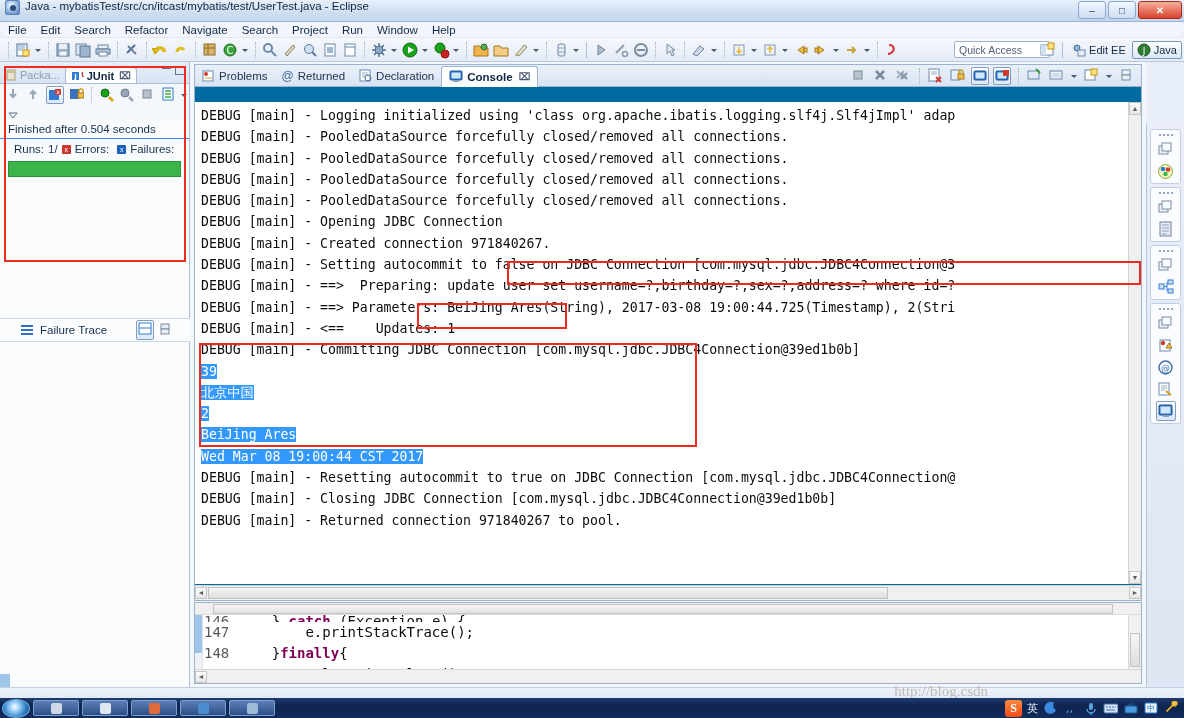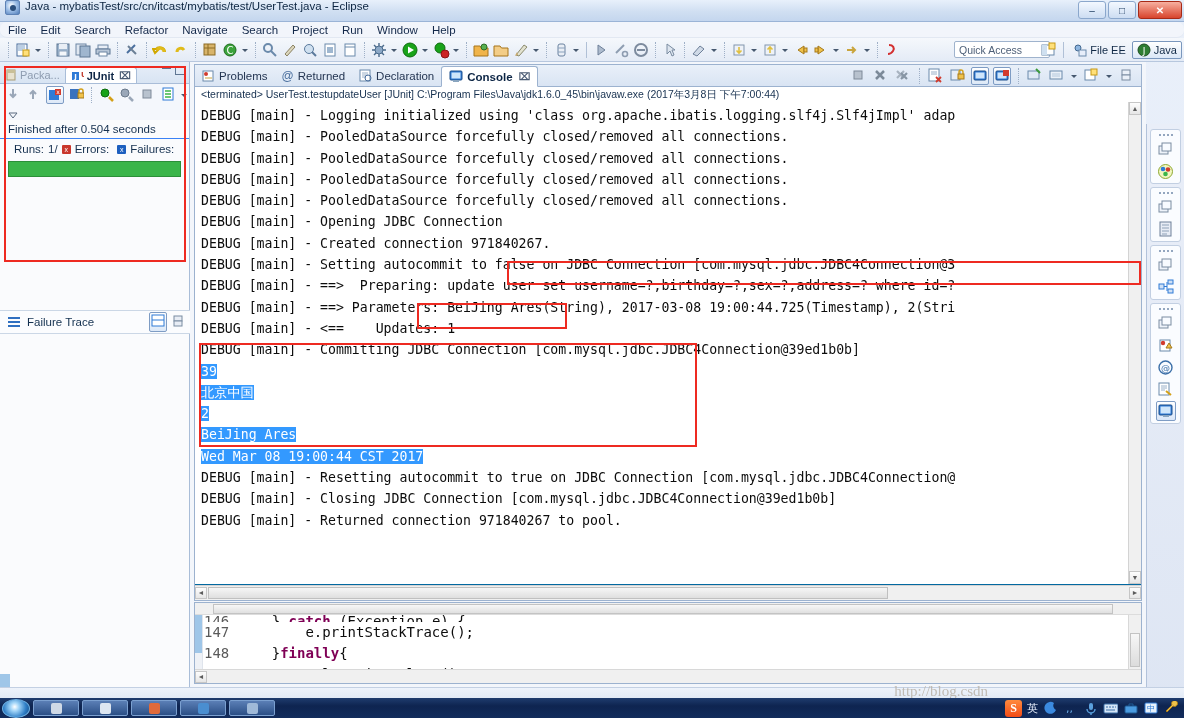--- a/index.html
+++ b/index.html
@@ -131,23 +131,23 @@
   .cbox {
     display:inline-block; width:9px; height:9px; background:#c9372c; color:#fff;
     font-size:7px; line-height:9px; text-align:center; border-radius:1px;
   }
   .cbox.blue { background:#1d5fbf; }
   .progress-bar {
     margin: 2px 8px 0 8px; height: 16px; background: #3bb54a;
     border: 1px solid #2c8f39;
   }
   .failure-trace {
-    position: absolute; left: 0; top: 248px; width: 190px; height: 24px;
+    position: absolute; left: 0; top: 256px; width: 190px; height: 24px;
     border-top: 1px solid #cbd7e6; border-bottom: 1px solid #cbd7e6;
-    display: flex; align-items: center; padding: 0 7px; background: #fbfcfe;
+    display: flex; align-items: center; padding: 0 20px; background: #fbfcfe;
   }
   .ft-label { font-size: 11.5px; color: #13304f; margin-left: 6px; }
   .ft-icons { margin-left: auto; display: flex; gap: 3px; align-items: center; }
   .redbox-junit {
     position: absolute; left: 4px; top: 4px; width: 182px; height: 196px;
     border: 2px solid #ee2a21; pointer-events: none;
   }
 
   
   .rightarea { position: absolute; left: 190px; top: 0; width: 956px; height: 625px; background:#f3f6fb; }
@@ -554,21 +554,21 @@
             <rect x="3" y="4" width="5" height="10" fill="#cfe0f0"></rect>
             <rect x="10" y="2" width="6" height="6" fill="#ffe07a" stroke="#c79a16"></rect>
           </svg>
       </span>
       <span class="psep"></span>
       <span class="persp-btn">
         <svg width="14" height="14">
             <circle cx="5" cy="5" r="3" fill="#8eb6e0" stroke="#42678f"></circle>
             <rect x="6" y="7" width="7" height="6" fill="#e7eefa" stroke="#6b8aab"></rect>
           </svg>
-        <span>File EE</span>
+        <span>Edit EE</span>
       </span>
       <span class="persp-btn active">
         <svg width="14" height="14">
             <circle cx="7" cy="7" r="6" fill="#2e7d32" stroke="#1b4d1e"></circle>
             <text x="7" y="11" font-size="9" fill="#fff" text-anchor="middle" font-family="DejaVu Sans">J</text>
           </svg>
         <span>Java</span>
       </span>
     </div>
   </div>
@@ -800,21 +800,20 @@
             <span class="caret"></span>
             <span class="tbtn">
               <svg width="16" height="16">
                   <rect x="4" y="3" width="8" height="5" fill="#eaf0f8" stroke="#7a8ca1"></rect>
                   <rect x="4" y="8" width="8" height="5" fill="#eaf0f8" stroke="#7a8ca1"></rect>
                 </svg>
             </span>
           </div>
         </div>
 
-        <div class="cs-termline">&lt;terminated&gt; UserTest.testupdateUser [JUnit] C:\Program Files\Java\jdk1.6.0_45\bin\javaw.exe (2017年3月8日 下午7:00:44)</div>
 
         <div class="console-body" id="console-body"><div class="cline">DEBUG [main] - Logging initialized using 'class org.apache.ibatis.logging.slf4j.Slf4jImpl' adap</div><div class="cline">DEBUG [main] - PooledDataSource forcefully closed/removed all connections.</div><div class="cline">DEBUG [main] - PooledDataSource forcefully closed/removed all connections.</div><div class="cline">DEBUG [main] - PooledDataSource forcefully closed/removed all connections.</div><div class="cline">DEBUG [main] - PooledDataSource forcefully closed/removed all connections.</div><div class="cline">DEBUG [main] - Opening JDBC Connection</div><div class="cline">DEBUG [main] - Created connection 971840267.</div><div class="cline">DEBUG [main] - Setting autocommit to false on JDBC Connection [com.mysql.jdbc.JDBC4Connection@3</div><div class="cline">DEBUG [main] - ==&gt;  Preparing: update user set username=?,birthday=?,sex=?,address=? where id=?</div><div class="cline">DEBUG [main] - ==&gt; Parameters: BeiJing Ares(String), 2017-03-08 19:00:44.725(Timestamp), 2(Stri</div><div class="cline">DEBUG [main] - &lt;==    Updates: 1</div><div class="cline">DEBUG [main] - Committing JDBC Connection [com.mysql.jdbc.JDBC4Connection@39ed1b0b]</div><div class="cline"><span class="hl">39</span></div><div class="cline"><span class="hl">北京中国</span></div><div class="cline"><span class="hl">2</span></div><div class="cline"><span class="hl">BeiJing Ares</span></div><div class="cline"><span class="hl">Wed Mar 08 19:00:44 CST 2017</span></div><div class="cline">DEBUG [main] - Resetting autocommit to true on JDBC Connection [com.mysql.jdbc.JDBC4Connection@</div><div class="cline">DEBUG [main] - Closing JDBC Connection [com.mysql.jdbc.JDBC4Connection@39ed1b0b]</div><div class="cline">DEBUG [main] - Returned connection 971840267 to pool.</div></div>
 
         <div class="vscroll">
           <div class="vsc-up">▲</div>
           <div class="vsc-dn">▼</div>
         </div>
         <div class="hscroll">
           <div class="hsc-l">◄</div>
           <div class="hsc-thumb"></div>

